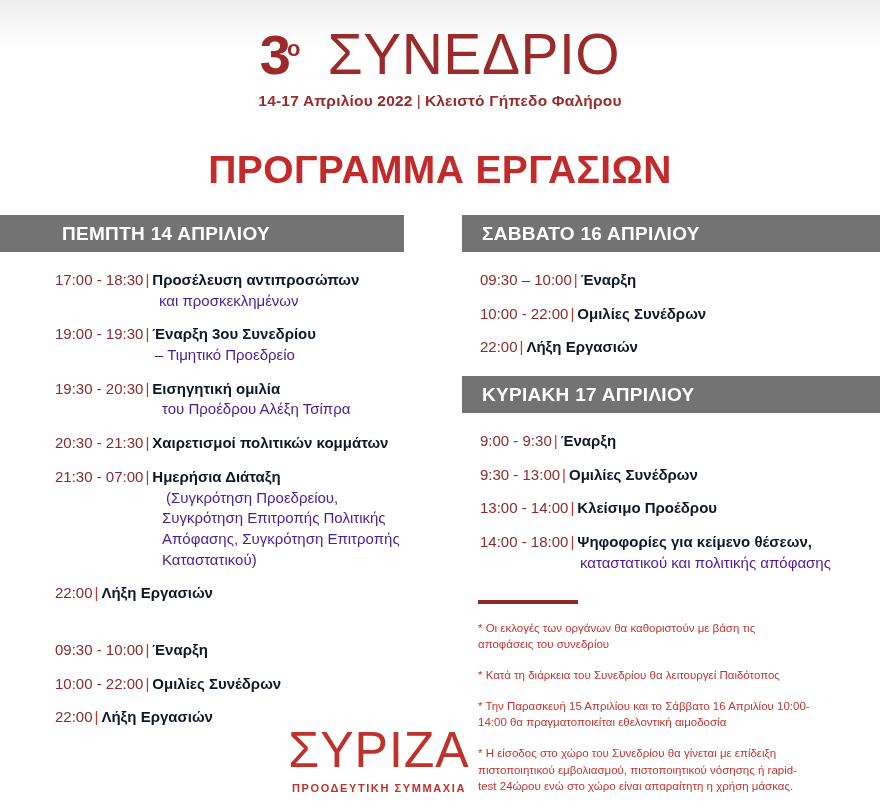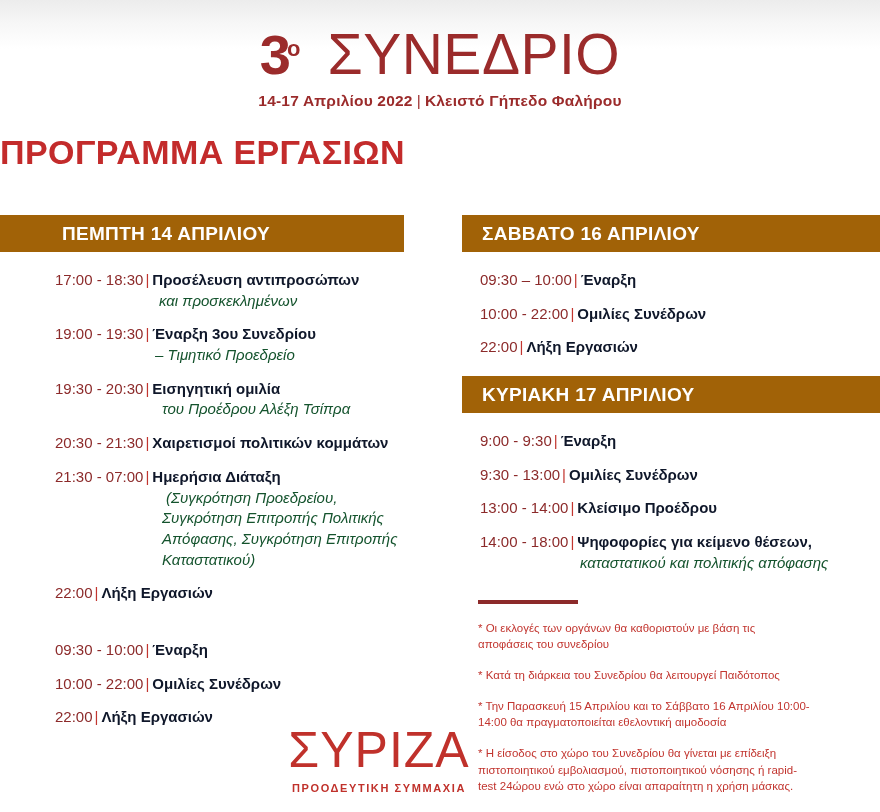--- a/index.html
+++ b/index.html
@@ -69,22 +69,23 @@
     font-weight: 600;
     color: #9B2B2B;
     letter-spacing: 0.2px;
   }
   .subtitle .sep {
     padding: 0 4px;
     font-weight: 400;
   }
 
   .program-title {
-    margin-top: 23px;
-    font-size: 34px;
+    text-align: center;
+    margin-top: 38px;
+    font-size: 39px;
     font-weight: 700;
     color: #C32B2B;
     letter-spacing: 0.4px;
   }
 
   
   .columns {
     position: absolute;
     top: 215px;
     left: 0;
@@ -97,21 +98,21 @@
     width: 404px;
   }
   .col-right {
     position: absolute;
     left: 462px;
     top: 0;
     width: 418px;
   }
 
   .day-bar {
-    background: #a16207;
+    background: #737373;
     color: #ffffff;
     font-size: 19px;
     font-weight: 700;
     letter-spacing: 0.3px;
     height: 37px;
     line-height: 37px;
     padding-left: 62px;
     box-sizing: border-box;
     white-space: nowrap;
   }
@@ -140,23 +141,22 @@
     color: #C2352F;
     padding: 0 3px 0 2px;
     font-weight: 400;
   }
   .item .desc {
     font-weight: 700;
     color: #0f172a;
   }
   .item .cont {
     display: block;
-    color: #14532d;
+    color: #4c1d95;
     font-weight: 500;
-    font-style: italic;
   }
   .indent-1 { padding-left: 104px; }
   .indent-2 { padding-left: 100px; }
   .indent-3 { padding-left: 107px; }
   .indent-4 { padding-left: 111px; }
 
   .gap-after { margin-bottom: 18px; }
 
   
   .notes-rule {

